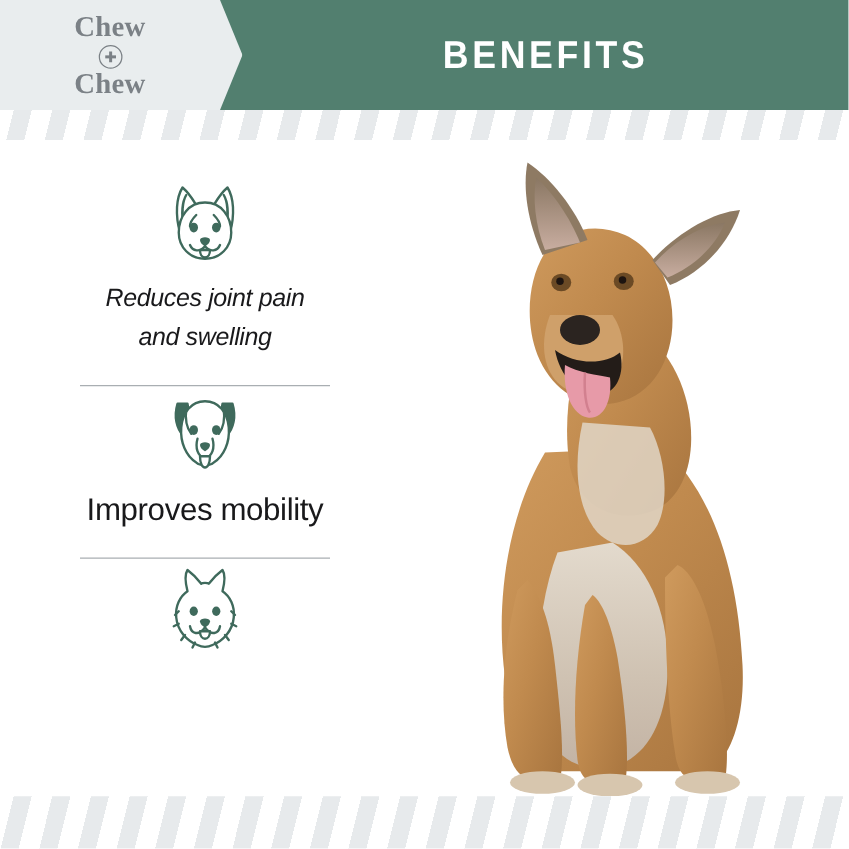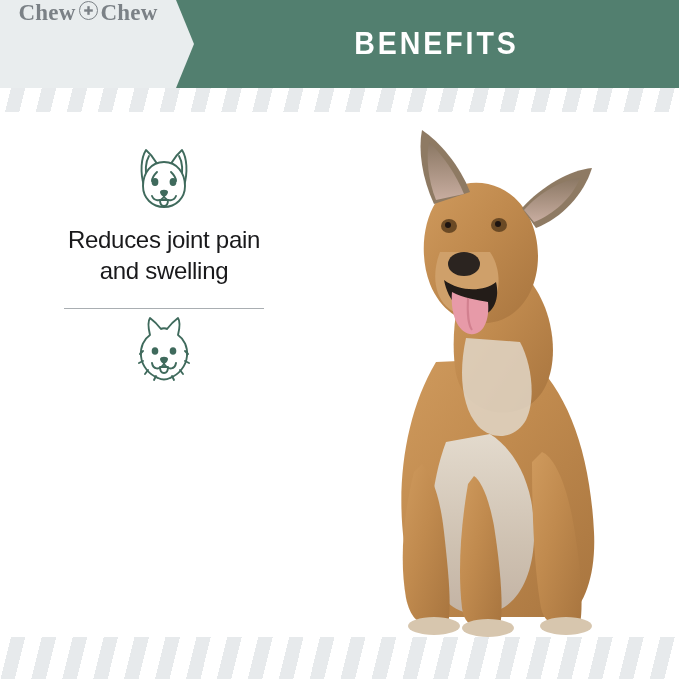--- a/index.html
+++ b/index.html
@@ -44,28 +44,29 @@
     background: #e9edee;
     clip-path: polygon(0 0, 176px 0, 194px 44px, 176px 88px, 0 88px);
   }
   .logo-text {
     position: absolute;
     left: 0;
     top: 0;
     width: 176px;
     height: 88px;
     display: flex;
-    align-items: flex-start;
+    align-items: center;
     justify-content: center;
     font-family: "Liberation Serif", serif;
     font-weight: bold;
     font-size: 23px;
     color: #7b8186;
     letter-spacing: 0.2px;
     white-space: nowrap;
+    flex-direction: column;
   }
   .logo-word { display: inline-block; }
   .logo-plus {
     display: inline-flex;
     align-items: center;
     justify-content: center;
     width: 17px;
     height: 17px;
     border: 1.4px solid #7b8186;
     border-radius: 50%;
@@ -153,21 +154,21 @@
     white-space: pre-line;
   }
   .divider {
     width: 200px;
     height: 1px;
     background: #a9aeb2;
     margin: 22px auto 0 auto;
   }
   .divider.hidden { visibility: hidden; height: 0; margin: 0; }
 
-  .b1 .benefit-label { font-size: 24px; }
+  .b1 .benefit-label { font-size: 20px; font-style: italic; }
   .b2 .benefit-label { font-size: 25px; }
   .b3 .benefit-label { font-size: 25px; }
 </style>
 </head>
 <body>
 
 <div class="canvas">
 
   <div class="header">
     <div class="header-green"></div>
@@ -289,20 +290,47 @@
           <path d="M37 55 C41 60 47 59 49 54"></path>
 
           <path d="M33 58 C33 66 41 66 41 58 Z" fill="#ffffff"></path>
         </svg>
       </div>
       <div class="benefit-label">Reduces joint pain
 and swelling</div>
       <div class="divider"></div>
     </div>
 
+    <div class="benefit b2">
+      <div class="benefit-icon">
+        <svg width="70" height="74" viewBox="0 0 70 74" fill="none" stroke="#3f6a5c" stroke-width="1.9" stroke-linejoin="round" stroke-linecap="round">
+
+          <path d="M13 12 C10 22 12 32 18 38 C22 30 23 20 21 12 Z" fill="#3f6a5c"></path>
+
+          <path d="M57 12 C60 22 58 32 52 38 C48 30 47 20 49 12 Z" fill="#3f6a5c"></path>
+
+          <path d="M35 10 C24 10 17 19 16 31 C15 43 20 54 28 59
+                   C31 62 39 62 42 59 C50 54 55 43 54 31 C53 19 46 10 35 10 Z" fill="#ffffff"></path>
+
+          <path d="M20 16 C19 24 20 31 24 36"></path>
+          <path d="M50 16 C51 24 50 31 46 36"></path>
+
+          <ellipse cx="26" cy="33" rx="3.4" ry="3.9" fill="#3f6a5c" stroke="none"></ellipse>
+          <ellipse cx="44" cy="33" rx="3.4" ry="3.9" fill="#3f6a5c" stroke="none"></ellipse>
+
+          <path d="M29 40 C27 47 29 54 35 56 C41 54 43 47 41 40"></path>
+
+          <path d="M31 45 C31 42 39 42 39 45 C39 48 35 50 35 50 C35 50 31 48 31 45 Z" fill="#3f6a5c" stroke="none"></path>
+
+          <path d="M31 54 C31 66 39 66 39 54 Z" fill="#ffffff"></path>
+        </svg>
+      </div>
+      <div class="benefit-label">Improves mobility</div>
+      <div class="divider"></div>
+    </div>
 
     <div class="benefit b3">
       <div class="benefit-icon">
         <svg width="68" height="70" viewBox="0 0 68 70" fill="none" stroke="#3f6a5c" stroke-width="1.9" stroke-linejoin="round" stroke-linecap="round">
 
           <path d="M20 22 C18 14 18 8 20 5 C24 8 28 12 31 16
                    C32 15 36 15 37 16 C40 12 44 8 48 5 C50 8 50 14 48 22
                    C54 26 58 34 57 43 C56 54 48 62 40 65
                    C36 67 32 67 28 65 C20 62 12 54 11 43 C10 34 14 26 20 22 Z" fill="#ffffff"></path>
 

